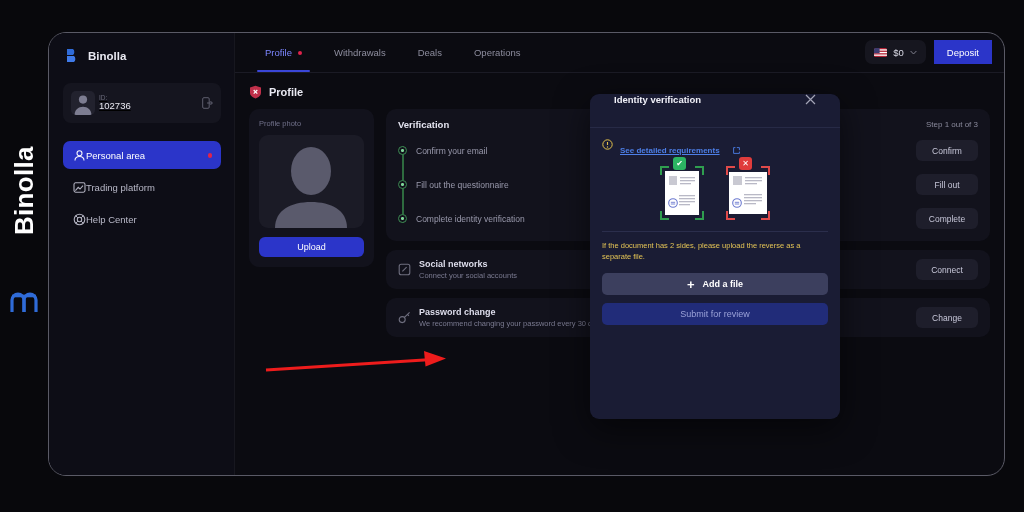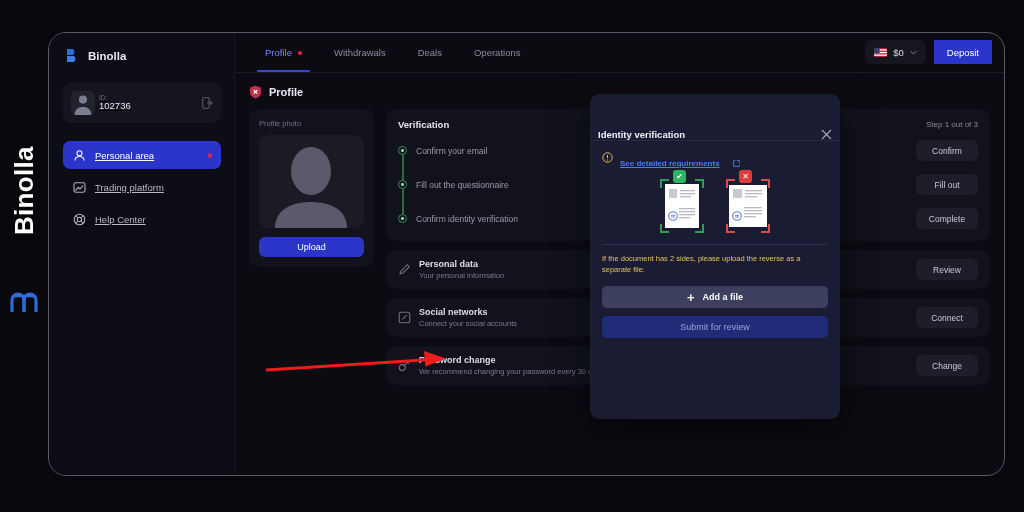--- a/index.html
+++ b/index.html
@@ -57,23 +57,23 @@
     width: 24px; height: 24px; border-radius: 5px; background: #22222e;
     display: flex; align-items: flex-end; justify-content: center; overflow: hidden;
   }
   .acct-meta { flex: 1; line-height: 1.15; }
   .acct-label { color: #6b6b7c; font-size: 6.5px; }
   .acct-id { color: #e9e9f2; font-size: 9.5px; }
   .acct-switch { width: 11px; height: 12px; opacity: .55; }
 
   .nav { position: absolute; left: 14px; top: 108px; width: 158px; }
   .nav-item {
-    display: flex; align-items: center; gap: 9px;
+    display: flex; align-items: center; 
     height: 28px; padding: 0 10px; border-radius: 7px;
-    color: #b9b9c8; font-size: 9.5px; margin-bottom: 4px; position: relative; text-decoration: underline;
+    color: #b9b9c8; font-size: 9.5px; margin-bottom: 4px; position: relative;
   }
   .nav-item.active { background: #2b35c9; color: #ffffff; }
   .nav-icon { width: 13px; height: 13px; flex: 0 0 13px; opacity: .95; }
   .nav-dot {
     position: absolute; right: 9px; top: 12px;
     width: 4.5px; height: 4.5px; border-radius: 50%; background: #e0234b;
   }
 
   
   .main { position: absolute; left: 186px; top: 0; right: 0; height: 100%; }
@@ -173,22 +173,22 @@
   .row-sub { color: #7a7a90; font-size: 7.5px; margin-top: 2px; }
 
   
   .modal {
     position: absolute; left: 355px; top: 61px; width: 250px; height: 325px;
     background: #1a1c34; border-radius: 9px;
     box-shadow: 0 10px 34px rgba(0,0,0,.55);
     z-index: 40; overflow: hidden;
   }
   .modal-head {
-    height: 47px; display: flex; align-items: flex-end; justify-content: space-between;
-    padding: 0 8px; border-bottom: 1px solid #272a46;
+    height: 34px; display: flex; align-items: flex-start; justify-content: space-between;
+    padding: 0 24px; border-bottom: 1px solid #272a46;
   }
   .modal-title { color: #f0f0f8; font-size: 9.5px; font-weight: bold; }
   .modal-close { width: 11px; height: 11px; opacity: .75; }
   .modal-body { padding: 10px 12px 0 12px; }
   .notice { display: flex; gap: 7px; }
   .warn-icon { width: 11px; height: 11px; flex: 0 0 11px; margin-top: 1px; }
   .notice-text { color: #dfe0ee; font-size: 8px; line-height: 1.42; }
   .notice-text p + p { margin-top: 7px; }
   .req-link {
     color: #4d7fe8; font-size: 8px; font-weight: bold;
@@ -390,38 +390,26 @@
                 </div>
 
                 <div class="step">
                   <span class="step-dot"></span>
                   <span class="step-text">Fill out the questionnaire</span>
                   <button class="ghost-btn">Fill out</button>
                 </div>
 
                 <div class="step">
                   <span class="step-dot"></span>
-                  <span class="step-text">Confirm identity verification</span>
+                  <span class="step-text">Complete identity verification</span>
                   <button class="ghost-btn">Complete</button>
                 </div>
               </div>
             </div>
 
-            <div class="card row-card">
-              <div class="row-left">
-                <svg class="row-icon" viewBox="0 0 13 13">
-                  <path d="M2 11 l1-3 L9.3 1.7 l2 2 L5 10 z" fill="none" stroke="#a0a0b4" stroke-width="1.1"></path>
-                </svg>
-                <div>
-                  <div class="row-title">Personal data</div>
-                  <div class="row-sub">Your personal information</div>
-                </div>
-              </div>
-              <button class="ghost-btn">Review</button>
-            </div>
 
             <div class="card row-card">
               <div class="row-left">
                 <svg class="row-icon" viewBox="0 0 13 13">
                   <rect x="1.2" y="1.2" width="10.6" height="10.6" rx="2" fill="none" stroke="#a0a0b4" stroke-width="1.1"></rect>
                   <path d="M4.4 8.4 L8.6 4.2" stroke="#a0a0b4" stroke-width="1.1"></path>
                 </svg>
                 <div>
                   <div class="row-title">Social networks</div>
                   <div class="row-sub">Connect your social accounts</div>

